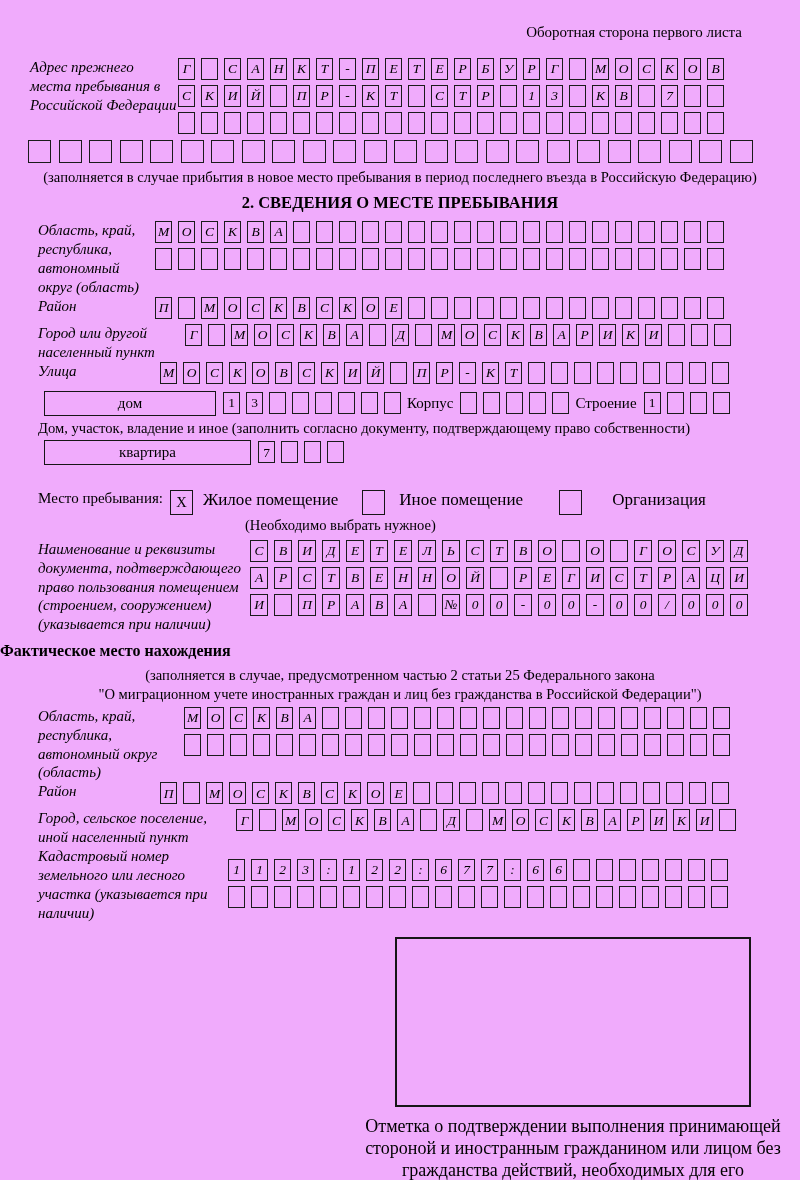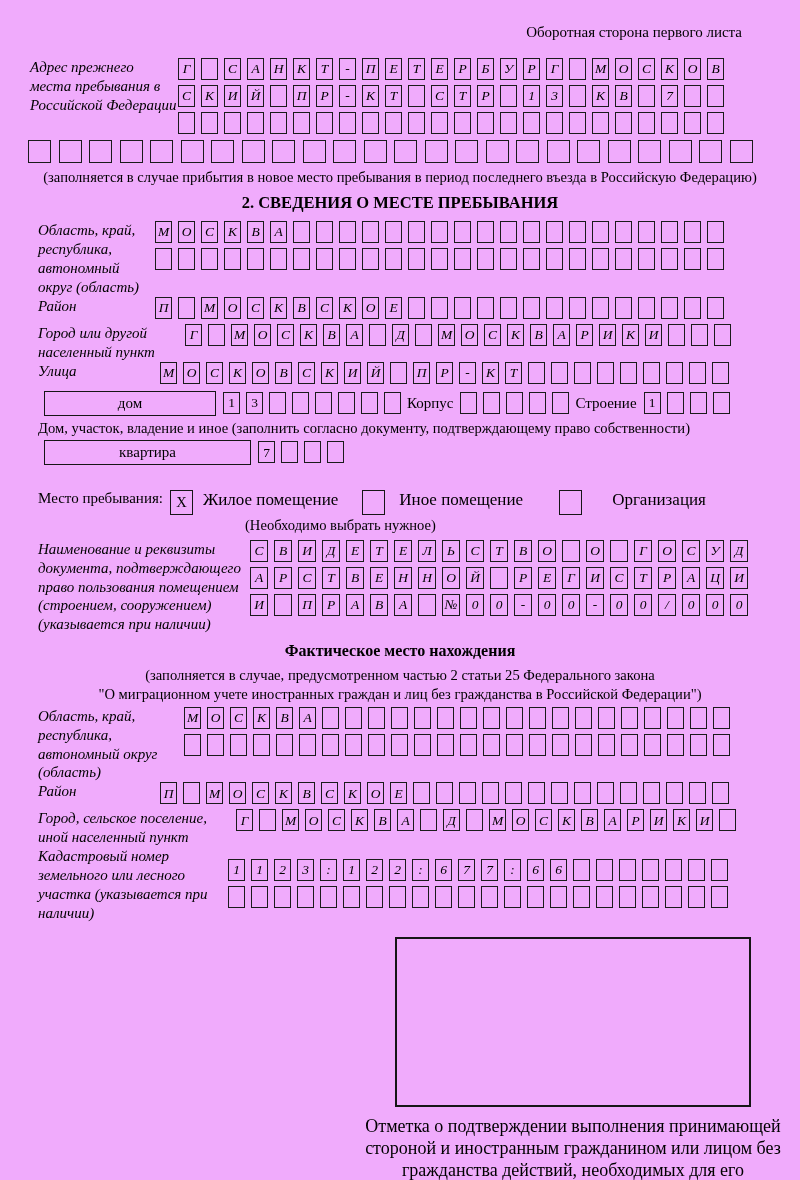--- a/index.html
+++ b/index.html
@@ -20,21 +20,21 @@
         align-items:center;justify-content:center;font-size:13.5px;line-height:1;}
   .p25 .cell{width:16px;}
   .wide{gap:7.5px;margin-left:28px;margin-top:1px;}
   .wide .cell{width:21px;height:21px;}
   .pt12{padding-top:12px;}
 
   .note{font-size:14.6px;line-height:1.25;}
   .center{text-align:center;} .mt4{margin-top:4px;} .mb3{margin-bottom:3px;}
 
   .sec-title{font-weight:bold;text-align:center;font-size:16.5px;margin:7px 0 8px;}
-  .sec-title2{font-weight:bold;text-align:center;font-size:16px;margin:8px 0 6px;}
+  .sec-title2{font-weight:bold;text-align:left;font-size:16px;margin:8px 0 6px;}
 
   .combo{display:flex;align-items:center;margin-top:2px;margin-bottom:3px;}
   .combo .cellrow{margin-bottom:0;margin-left:7px;}
   .big-box{flex:none;display:flex;align-items:center;justify-content:center;
            font-size:15px;border:1.7px solid #161616;height:23px;margin-left:17px;}
   .bw170{width:170px;} .bw205{width:205px;}
   .inline-lbl{font-size:15px;margin-left:6px;flex:none;}
 
   .stay{display:flex;align-items:flex-start;margin:25px 0 2px 38px;}
   .stay .lbl-inline{font-size:15px;flex:none;}

